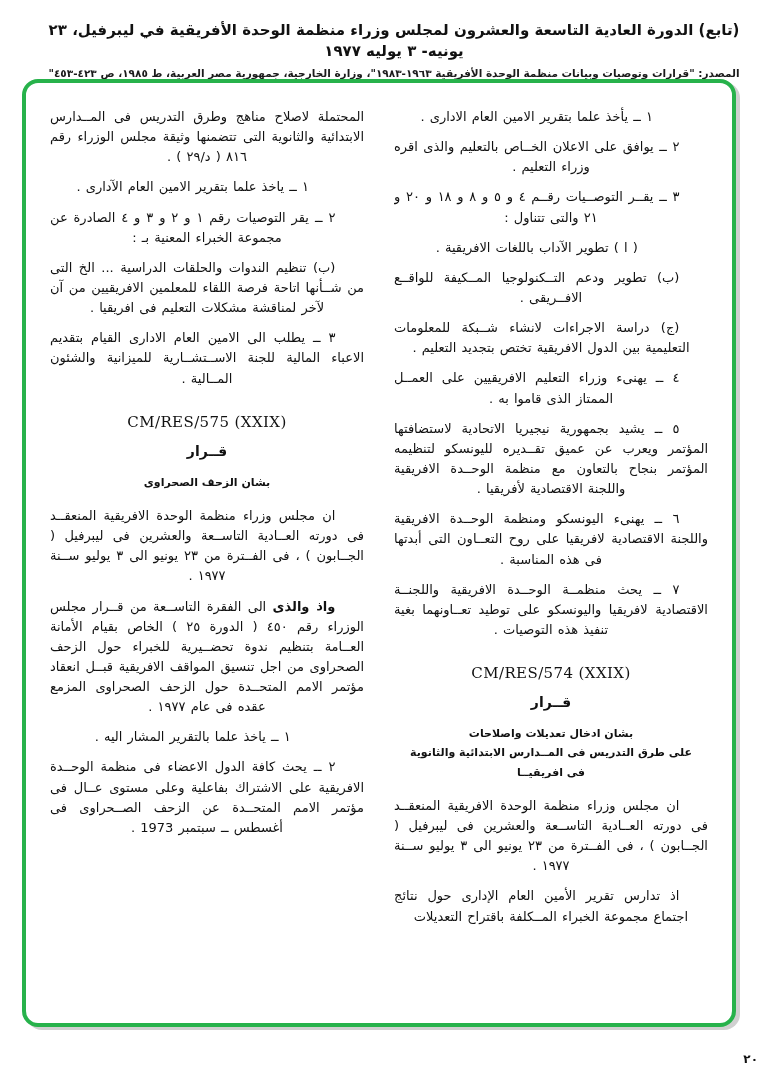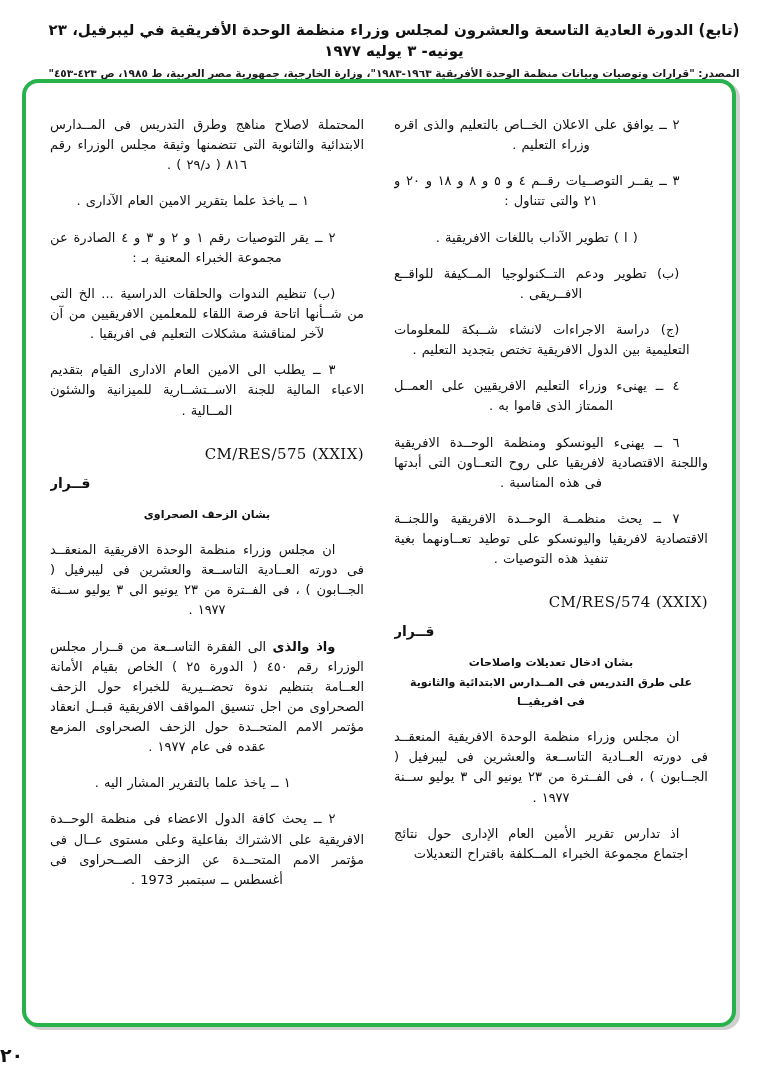--- a/index.html
+++ b/index.html
@@ -56,74 +56,76 @@
     min-width: 0;
     overflow: hidden;
     direction: rtl;
   }
   .para {
     font-size: 13px;
     line-height: 1.55;
     text-align: justify;
     text-align-last: center;
     text-indent: 2.2em;
-    margin: 16px 0 10px 0;
+    margin: 8px 0 10px 0;
     word-spacing: 1px;
   }
   .para.no-indent { text-indent: 0; }
   .b { font-weight: bold; }
   .ref {
     font-family: "DejaVu Serif", serif;
     font-size: 15px;
-    text-align: right;
+    text-align: center;
     direction: ltr;
     margin: 24px 0 12px 0;
     letter-spacing: 0.4px;
   }
   .res-heading {
-    text-align: left;
+    text-align: center;
     font-weight: bold;
     font-size: 14px;
     margin: 6px 0 14px 0;
   }
   .res-sub {
     text-align: center;
     font-weight: bold;
     font-size: 11px;
     line-height: 1.75;
     margin: 0 0 14px 0;
   }
   .page-number {
     position: absolute;
     left: 0;
     right: 0;
     bottom: 12px;
-    text-align: left;
-    font-size: 19px;
+    text-align: right;
+    font-size: 12px;
     font-weight: bold;
     direction: rtl;
   }
 </style>
 </head>
 <body style="background: rgb(255, 255, 255); color: rgb(17, 17, 17);">
 
 <div class="doc-header">
   <div class="h1">(تابع) الدورة العادية التاسعة والعشرون لمجلس وزراء منظمة الوحدة الأفريقية في ليبرفيل، ٢٣ يونيه- ٣ يوليه ١٩٧٧</div>
   <div class="h2">المصدر: "قرارات وتوصيات وبيانات منظمة الوحدة الأفريقية ١٩٦٣-١٩٨٣"، وزارة الخارجية، جمهورية مصر العربية، ط ١٩٨٥، ص ٤٢٣-٤٥٣"</div>
 </div>
 
 <div class="frame" style="border-color: rgb(39, 178, 75);">
   <div class="cols">
     <div class="col">
+        <p class="para"><span>١ ــ يأخذ علما بتقرير الامين العام الادارى .</span></p>
         <p class="para"><span>٢ ــ يوافق على الاعلان الخــاص بالتعليم والذى اقره وزراء التعليم .</span></p>
         <p class="para"><span>٣ ــ يقــر التوصــيات رقــم ٤ و ٥ و ٨ و ١٨ و ٢٠ و ٢١ والتى تتناول :</span></p>
         <p class="para"><span>( ا ) تطوير الآداب باللغات الافريقية .</span></p>
         <p class="para"><span>(ب) تطوير ودعم التــكنولوجيا المــكيفة للواقــع الافــريقى .</span></p>
         <p class="para"><span>(ج) دراسة الاجراءات لانشاء شــبكة للمعلومات التعليمية بين الدول الافريقية تختص بتجديد التعليم .</span></p>
         <p class="para"><span>٤ ــ يهنىء وزراء التعليم الافريقيين على العمــل الممتاز الذى قاموا به .</span></p>
+        <p class="para"><span>٥ ــ يشيد بجمهورية نيجيريا الاتحادية لاستضافتها المؤتمر ويعرب عن عميق تقــديره لليونسكو لتنظيمه المؤتمر بنجاح بالتعاون مع منظمة الوحــدة الافريقية واللجنة الاقتصادية لأفريقيا .</span></p>
         <p class="para"><span>٦ ــ يهنىء اليونسكو ومنظمة الوحــدة الافريقية واللجنة الاقتصادية لافريقيا على روح التعــاون التى أبدتها فى هذه المناسبة .</span></p>
         <p class="para"><span>٧ ــ يحث منظمــة الوحــدة الافريقية واللجنــة الاقتصادية لافريقيا واليونسكو على توطيد تعــاونهما بغية تنفيذ هذه التوصيات .</span></p>
         <div class="ref" dir="ltr">CM/RES/574 (XXIX)</div>
         <div class="res-heading">قــرار</div>
         <div class="res-sub">
           <div>بشان ادخال تعديلات واصلاحات</div>
           <div>على طرق التدريس فى المــدارس الابتدائية والثانوية</div>
           <div>فى افريقيــا</div>
         </div>
         <p class="para"><span>ان مجلس وزراء منظمة الوحدة الافريقية المنعقــد فى دورته العــادية التاســعة والعشرين فى ليبرفيل ( الجــابون ) ، فى الفــترة من ٢٣ يونيو الى ٣ يوليو ســنة ١٩٧٧ .</span></p>

